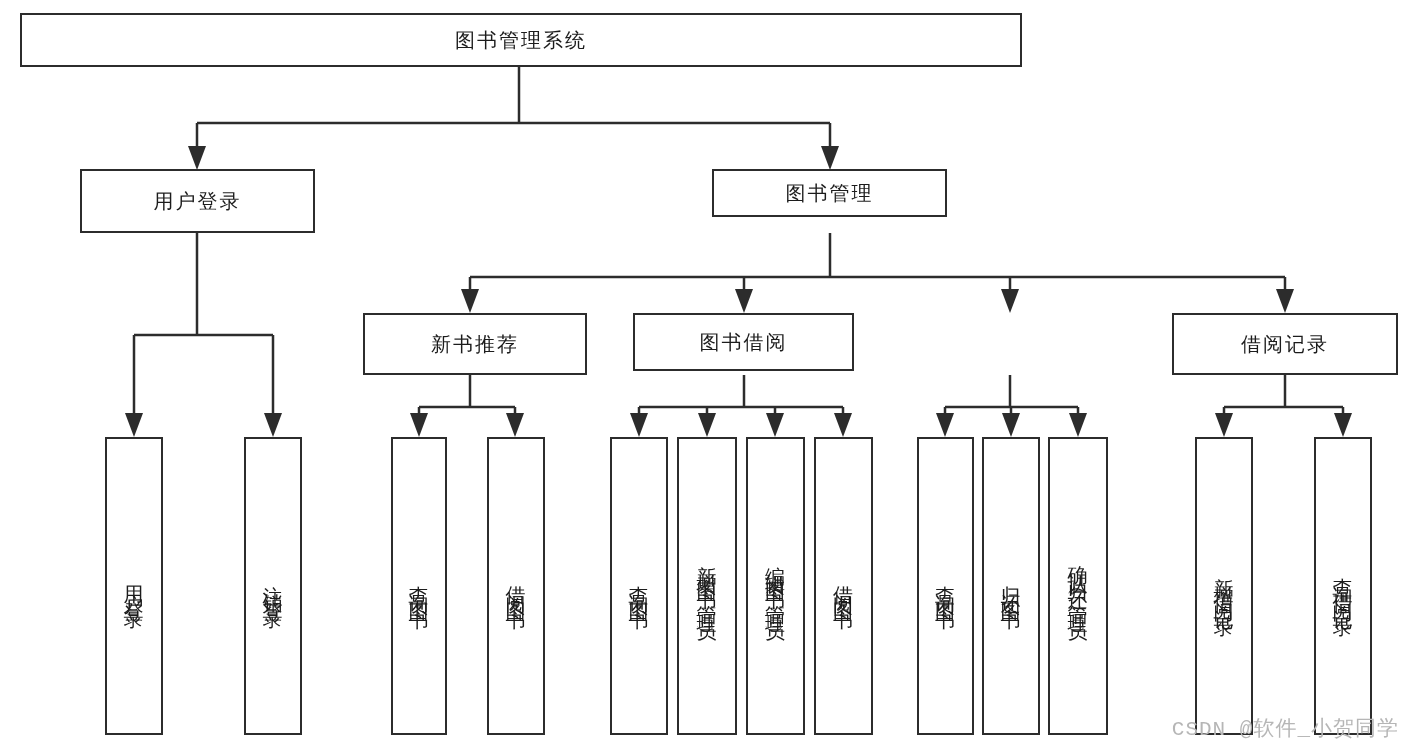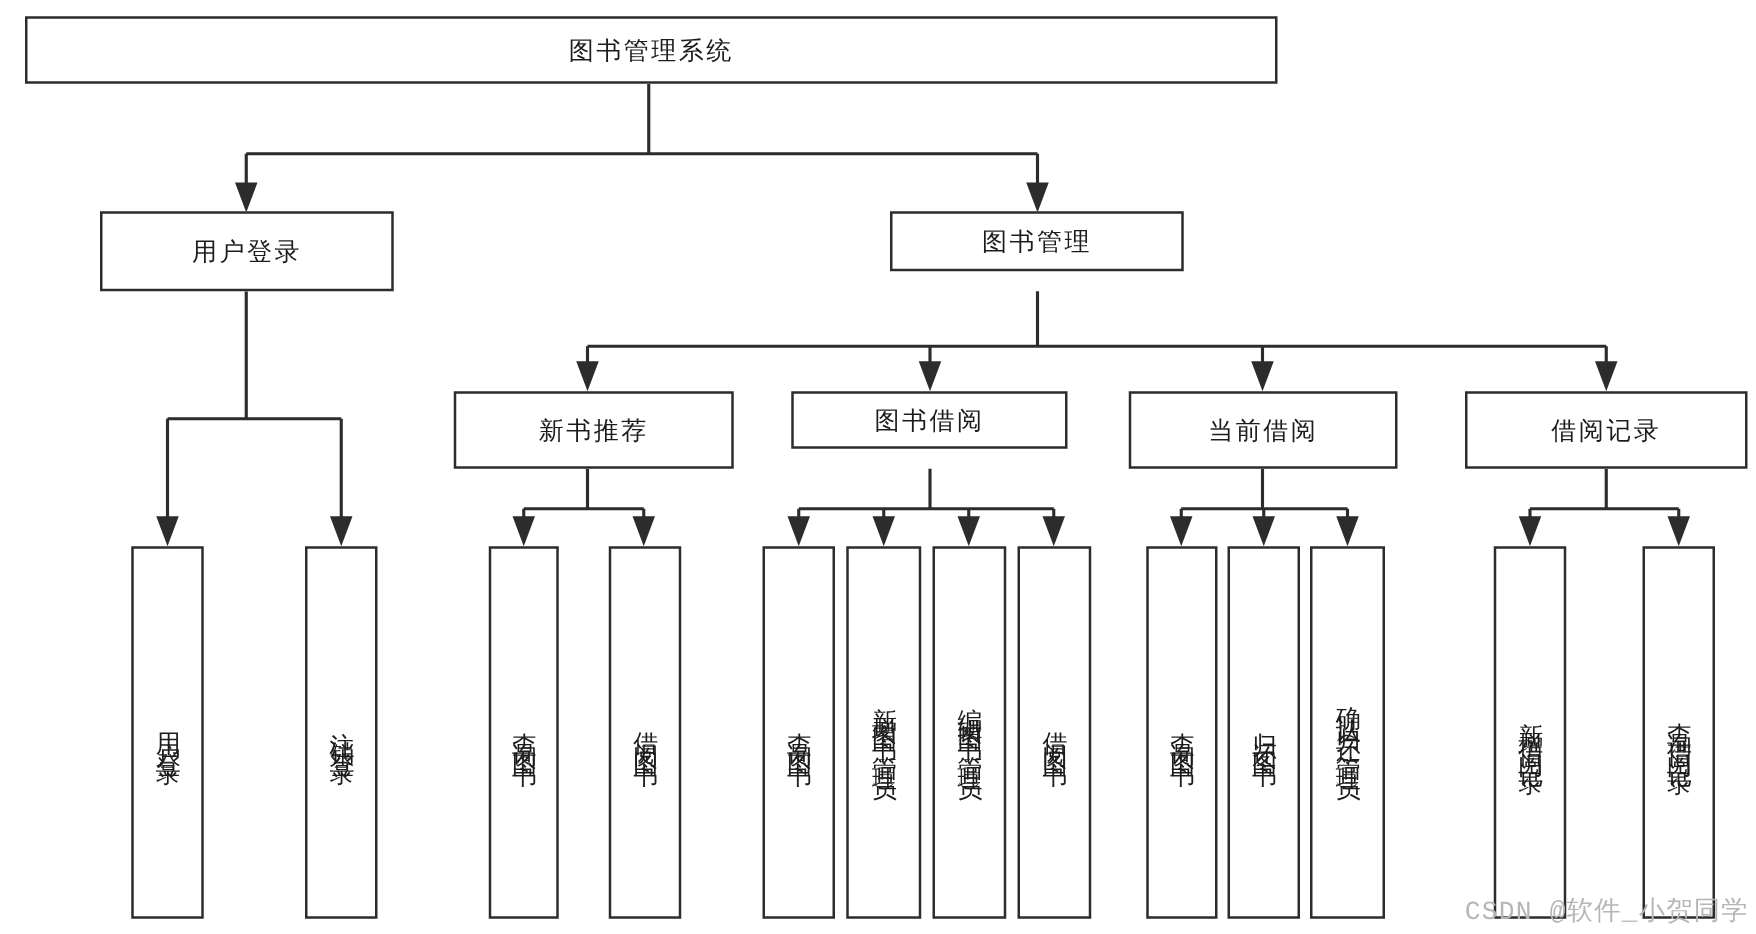--- a/index.html
+++ b/index.html
@@ -77,22 +77,21 @@
              M1069 413 L1087 413 L1078 437 Z
              M1215 413 L1233 413 L1224 437 Z  M1334 413 L1352 413 L1343 437 Z"></path>
   </svg>
 
   <div class="node" style="left:20px; top:13px; width:1002px; height:54px;">图书管理系统</div>
 
   <div class="node" style="left:80px; top:169px; width:235px; height:64px;">用户登录</div>
   <div class="node" style="left:712px; top:169px; width:235px; height:48px;">图书管理</div>
 
   <div class="node" style="left:363px; top:313px; width:224px; height:62px;">新书推荐</div>
-  <div class="node" style="left:633px; top:313px; width:221px; height:46px;">图书借阅</div>
-  <div class="node" style="left:903px; top:313px; width:215px; height:62px;">当前借阅</div>
+  <div class="node" style="left:633px; top:313px; width:221px; height:58px;">图书借阅</div>
   <div class="node" style="left:1172px; top:313px; width:226px; height:62px;">借阅记录</div>
 
   <div class="node vnode" style="left:105px; width:58px;">用户登录</div>
   <div class="node vnode" style="left:244px; width:58px;">注销登录</div>
 
   <div class="node vnode" style="left:391px; width:56px;">查询图书</div>
   <div class="node vnode" style="left:487px; width:58px;">借阅图书</div>
 
   <div class="node vnode" style="left:610px; width:58px;">查询图书</div>
   <div class="node vnode" style="left:677px; width:60px;">新增图书（管理员）</div>

